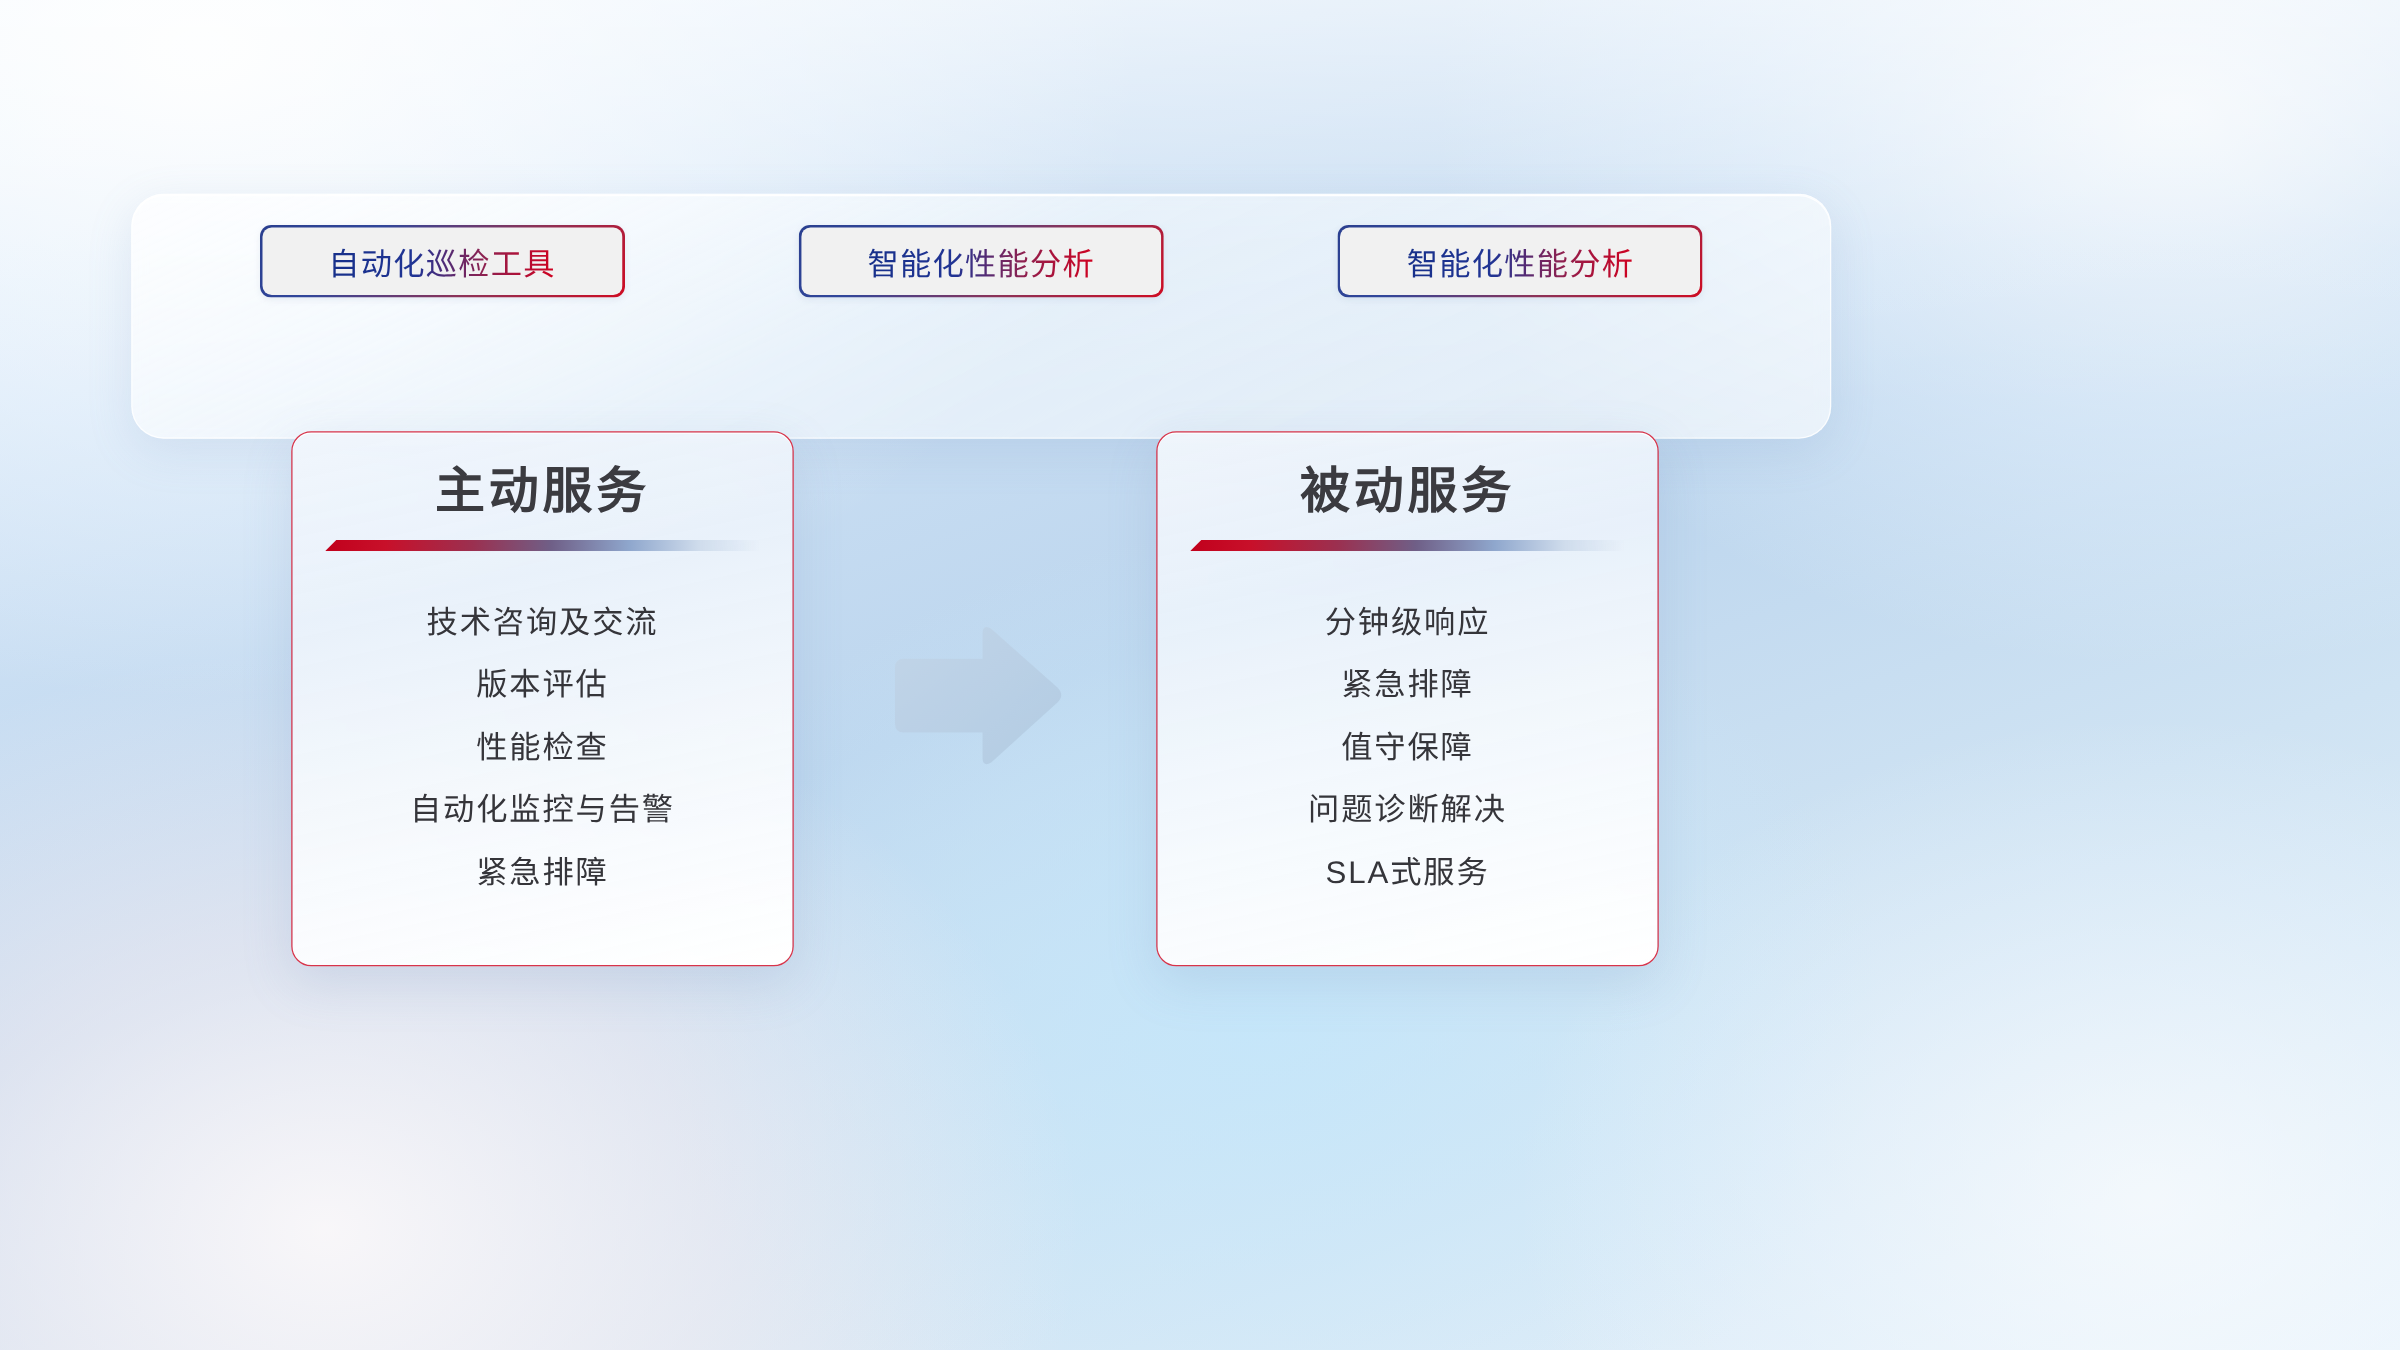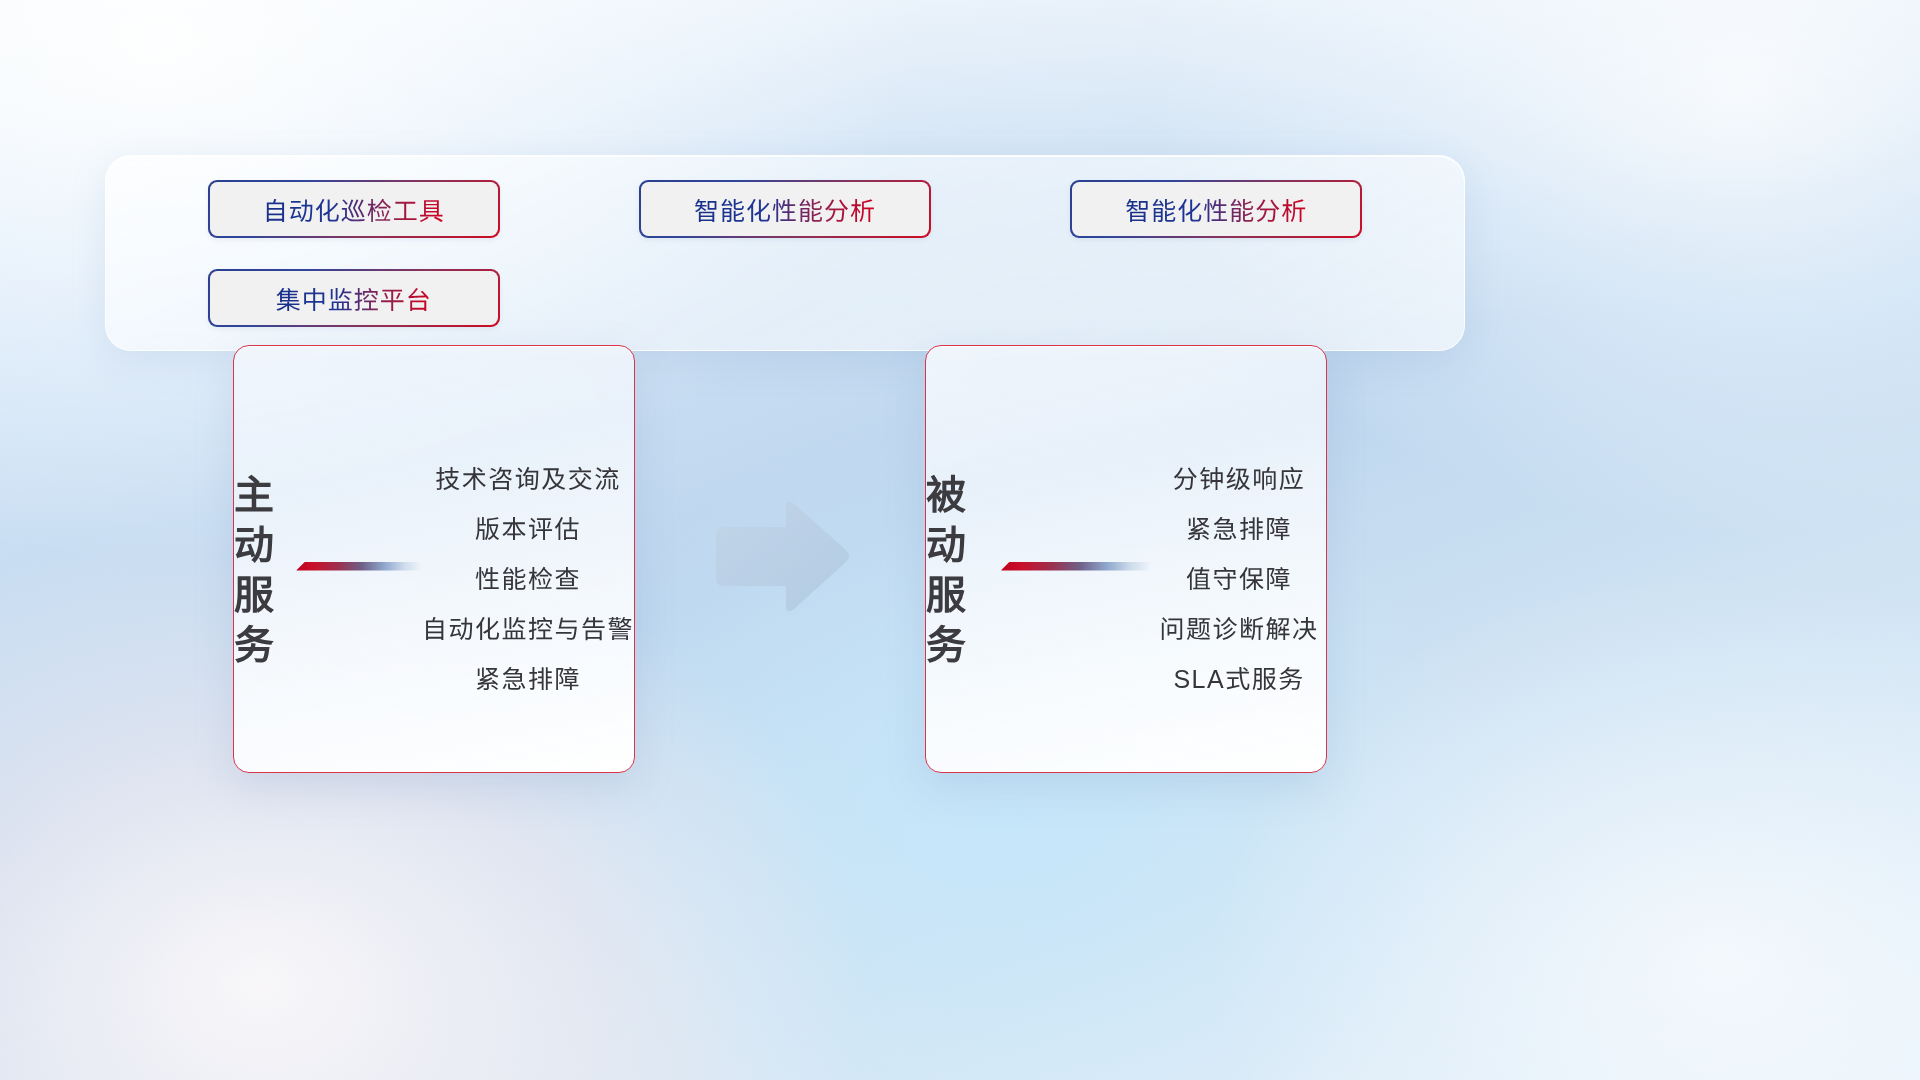--- a/index.html
+++ b/index.html
@@ -94,21 +94,21 @@
     width:402px; height:428px;
     border-radius:16px;
     border:1.6px solid #d8344a;
     background:linear-gradient(168deg,
         rgba(241,246,252,.94) 0%,
         rgba(236,243,251,.90) 30%,
         rgba(247,250,253,.93) 62%,
         rgba(255,255,255,.99) 100%);
     box-shadow:0 14px 40px rgba(110,140,185,.18), inset 0 1px 0 rgba(255,255,255,.9);
     backdrop-filter:blur(4px);
-    display:flex; align-items:center;
+    display:flex; flex-direction:column; align-items:center;
     overflow:hidden;
   }
   .card.left{ left:233px; }
   .card.right{ left:925px; }
   .card-title{
     margin-top:22px;
     font-size:40px;
     font-weight:700;
     color:#3b3b40;
     letter-spacing:3px;
@@ -157,23 +157,20 @@
 
 <div class="tag-panel">
   <div class="tag">
     <span class="tag-label">自动化巡检工具</span>
   </div>
   <div class="tag">
     <span class="tag-label">智能化性能分析</span>
   </div>
   <div class="tag">
     <span class="tag-label">智能化性能分析</span>
-  </div>
-  <div class="tag">
-    <span class="tag-label">集中监控平台</span>
   </div>
 </div>
 
 <div class="card left">
   <div class="card-title">主动服务</div>
   <div class="divider"></div>
   <div class="card-list">
     <div class="card-item">技术咨询及交流</div>
     <div class="card-item">版本评估</div>
     <div class="card-item">性能检查</div>

